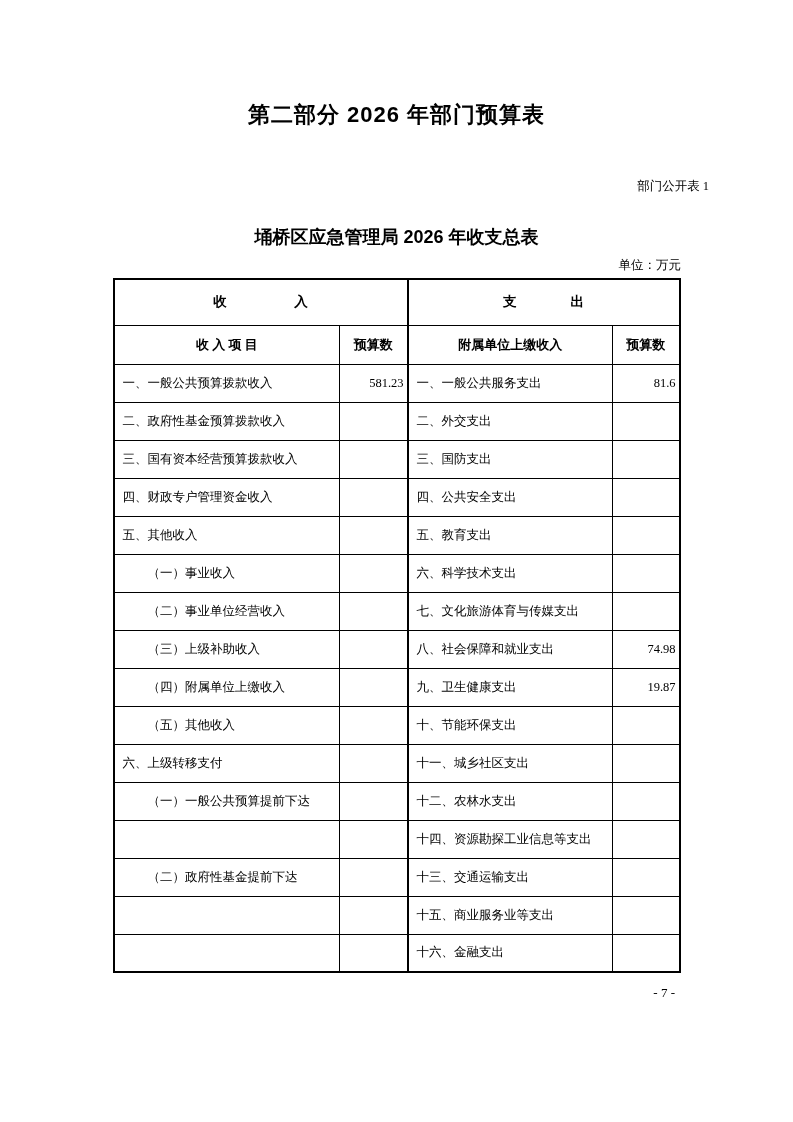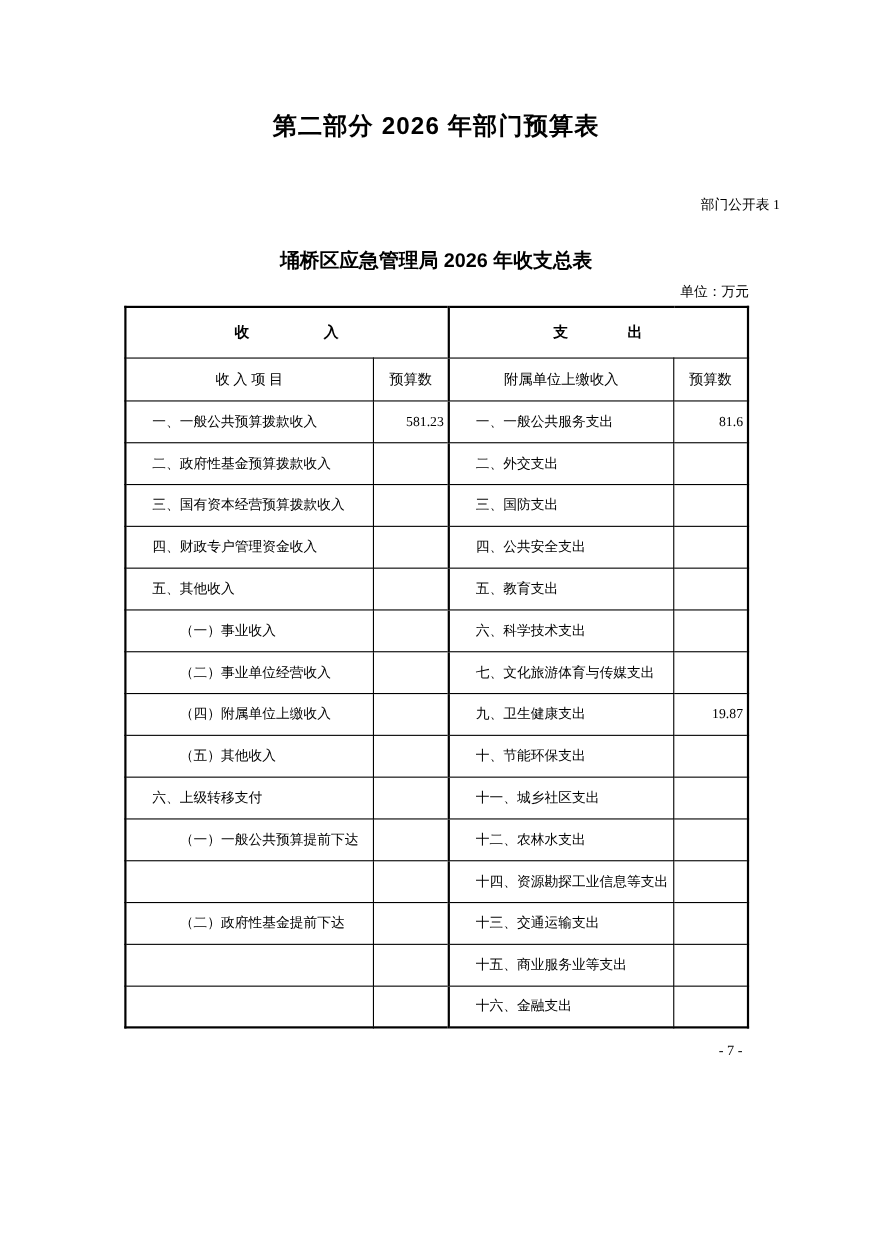--- a/index.html
+++ b/index.html
@@ -71,30 +71,30 @@
     box-sizing: border-box;
   }
   table.budget th.section-hd {
     height: 46px;
     font-weight: bold;
     font-size: 13.5px;
     text-align: center;
   }
   table.budget th.col-hd {
     height: 39px;
-    font-weight: normal;
+    font-weight: bold;
     font-size: 13px;
     text-align: center;
   }
   table.budget td {
     height: 38px;
   }
   table.budget td.item {
     text-align: left;
-    padding-left: 24px;
+    padding-left: 8px;
     padding-right: 2px;
   }
   table.budget td.value {
     text-align: right;
     padding-right: 3px;
   }
   
   table.budget th.mid-l, table.budget td.mid-l {
     border-left: 2px solid #000000;
   }
@@ -175,20 +175,26 @@
           <td class="item mid-l">六、科学技术支出</td>
           <td class="value"></td>
         </tr>
         <tr>
           <td class="item">　　（二）事业单位经营收入</td>
           <td class="value"></td>
           <td class="item mid-l">七、文化旅游体育与传媒支出</td>
           <td class="value"></td>
         </tr>
         <tr>
+          <td class="item">　　（三）上级补助收入</td>
+          <td class="value"></td>
+          <td class="item mid-l">八、社会保障和就业支出</td>
+          <td class="value">74.98</td>
+        </tr>
+        <tr>
           <td class="item">　　（四）附属单位上缴收入</td>
           <td class="value"></td>
           <td class="item mid-l">九、卫生健康支出</td>
           <td class="value">19.87</td>
         </tr>
         <tr>
           <td class="item">　　（五）其他收入</td>
           <td class="value"></td>
           <td class="item mid-l">十、节能环保支出</td>
           <td class="value"></td>

